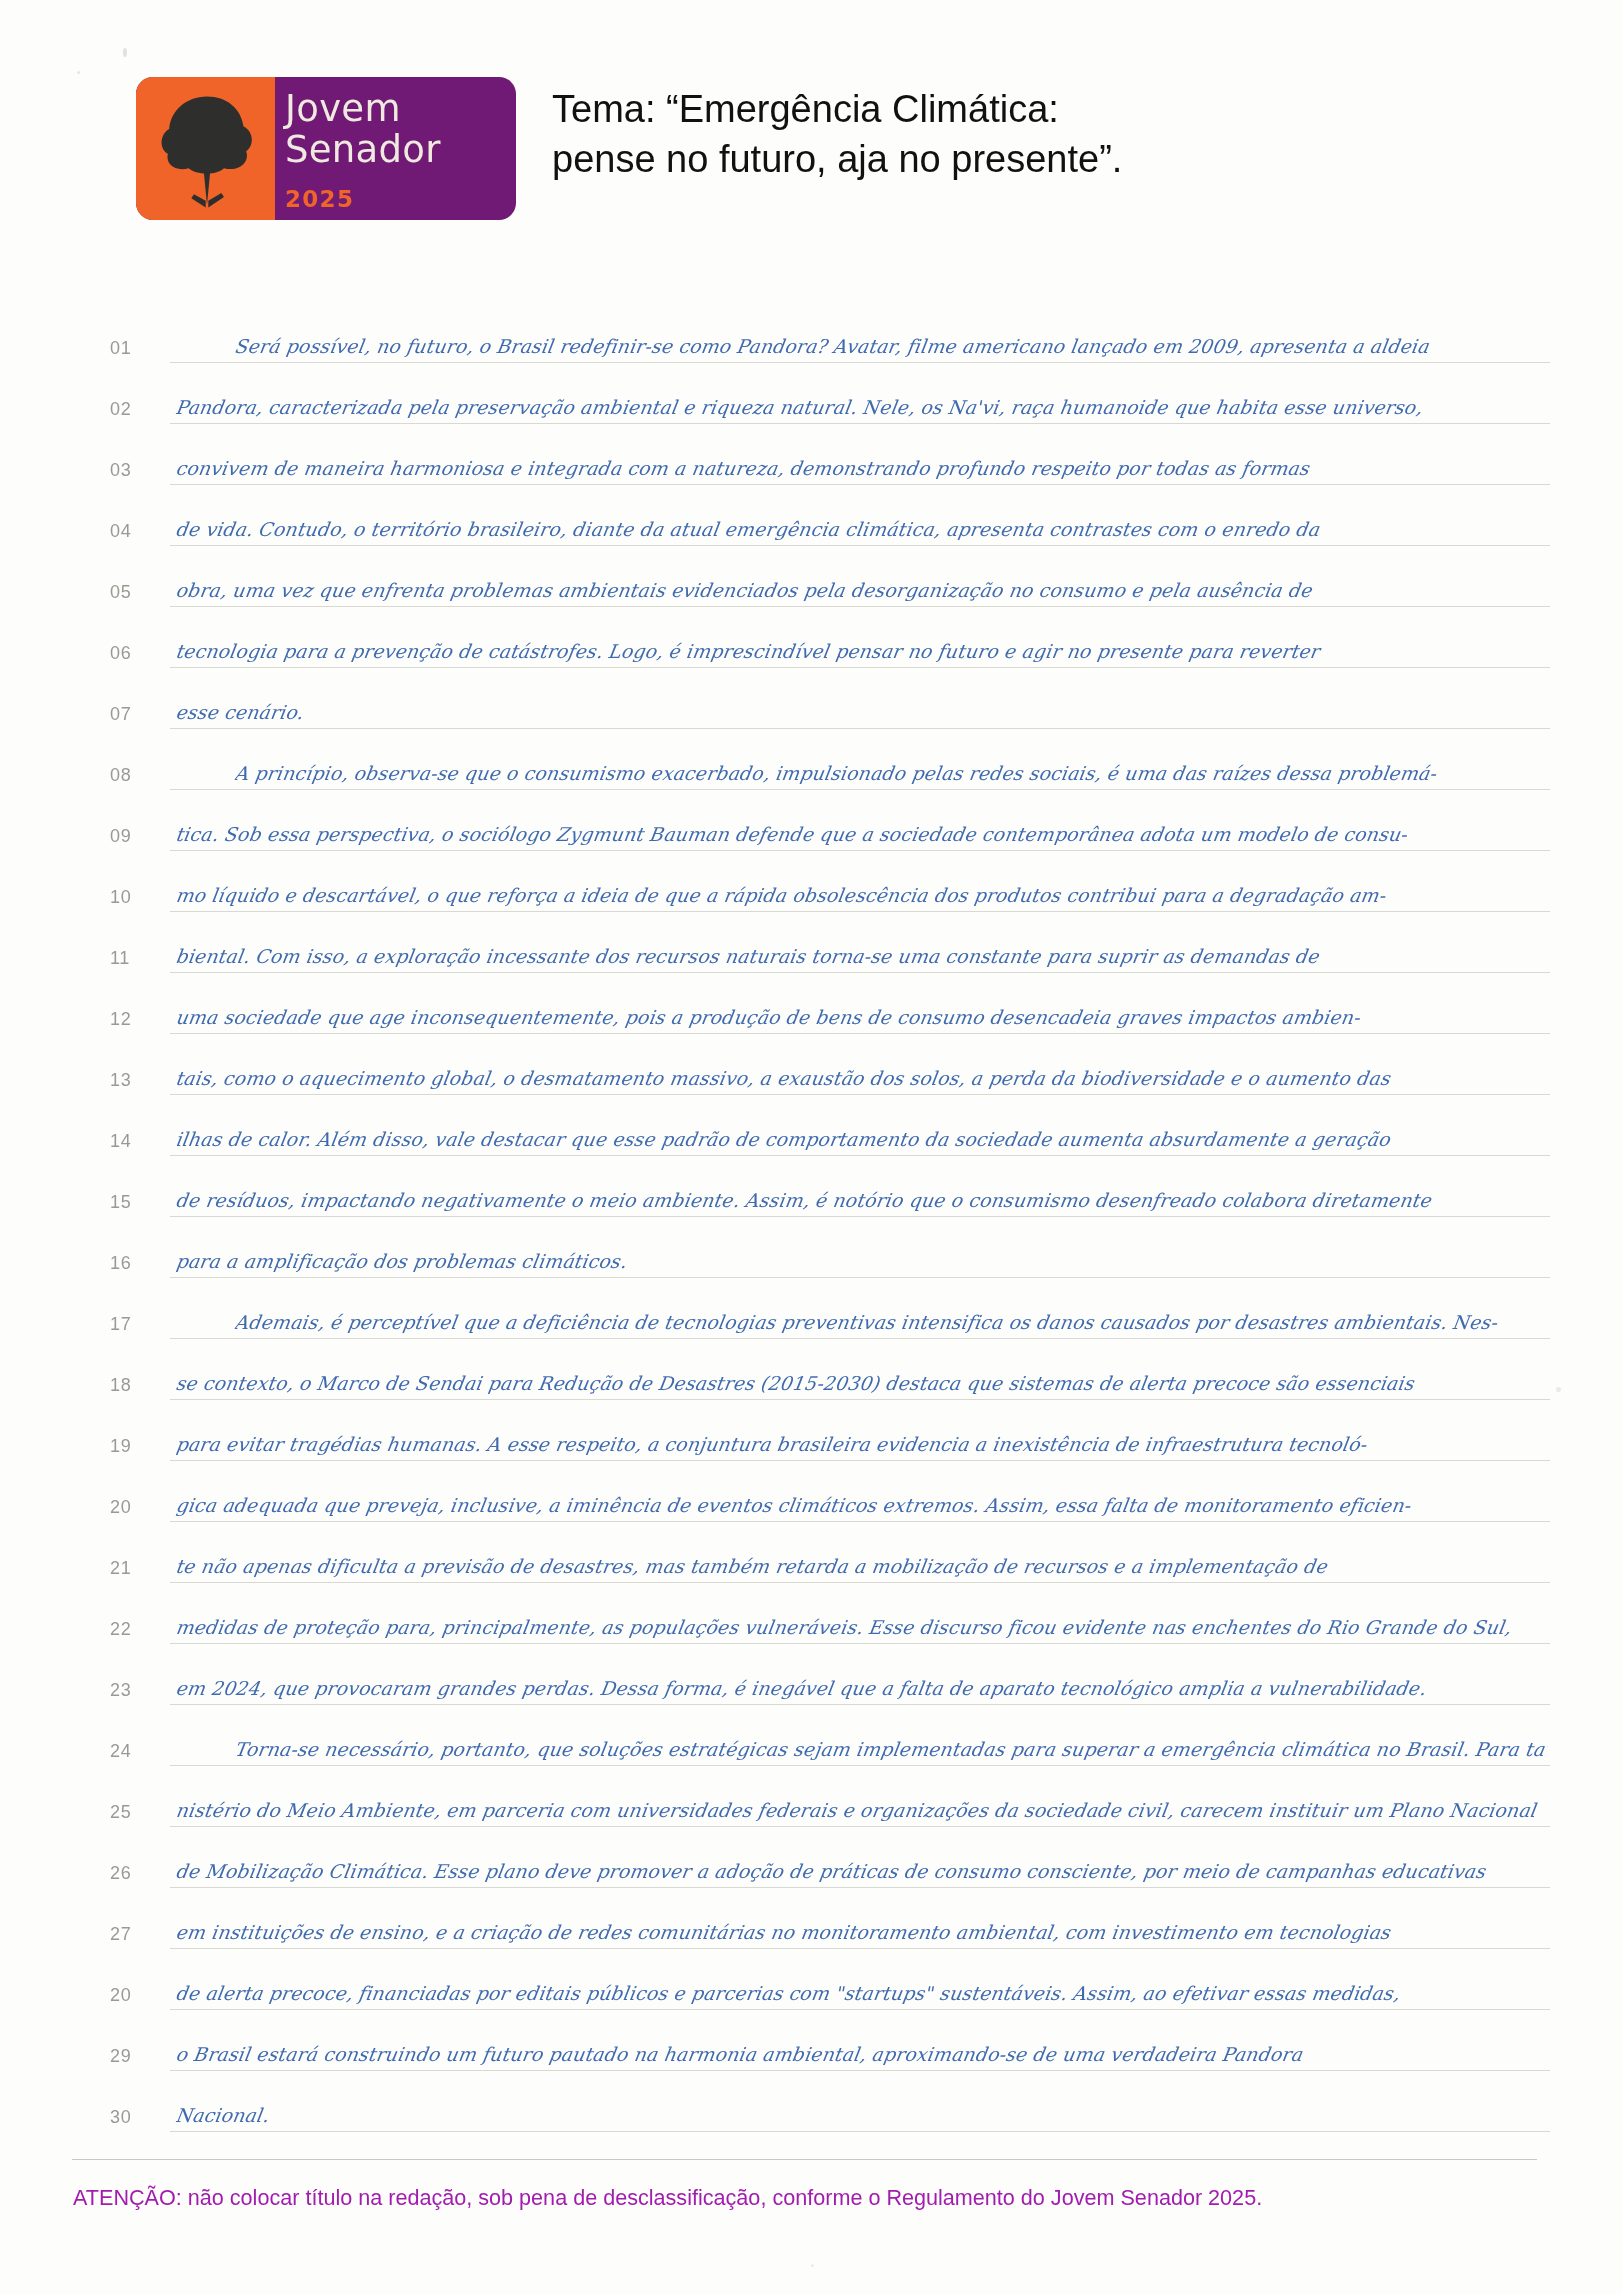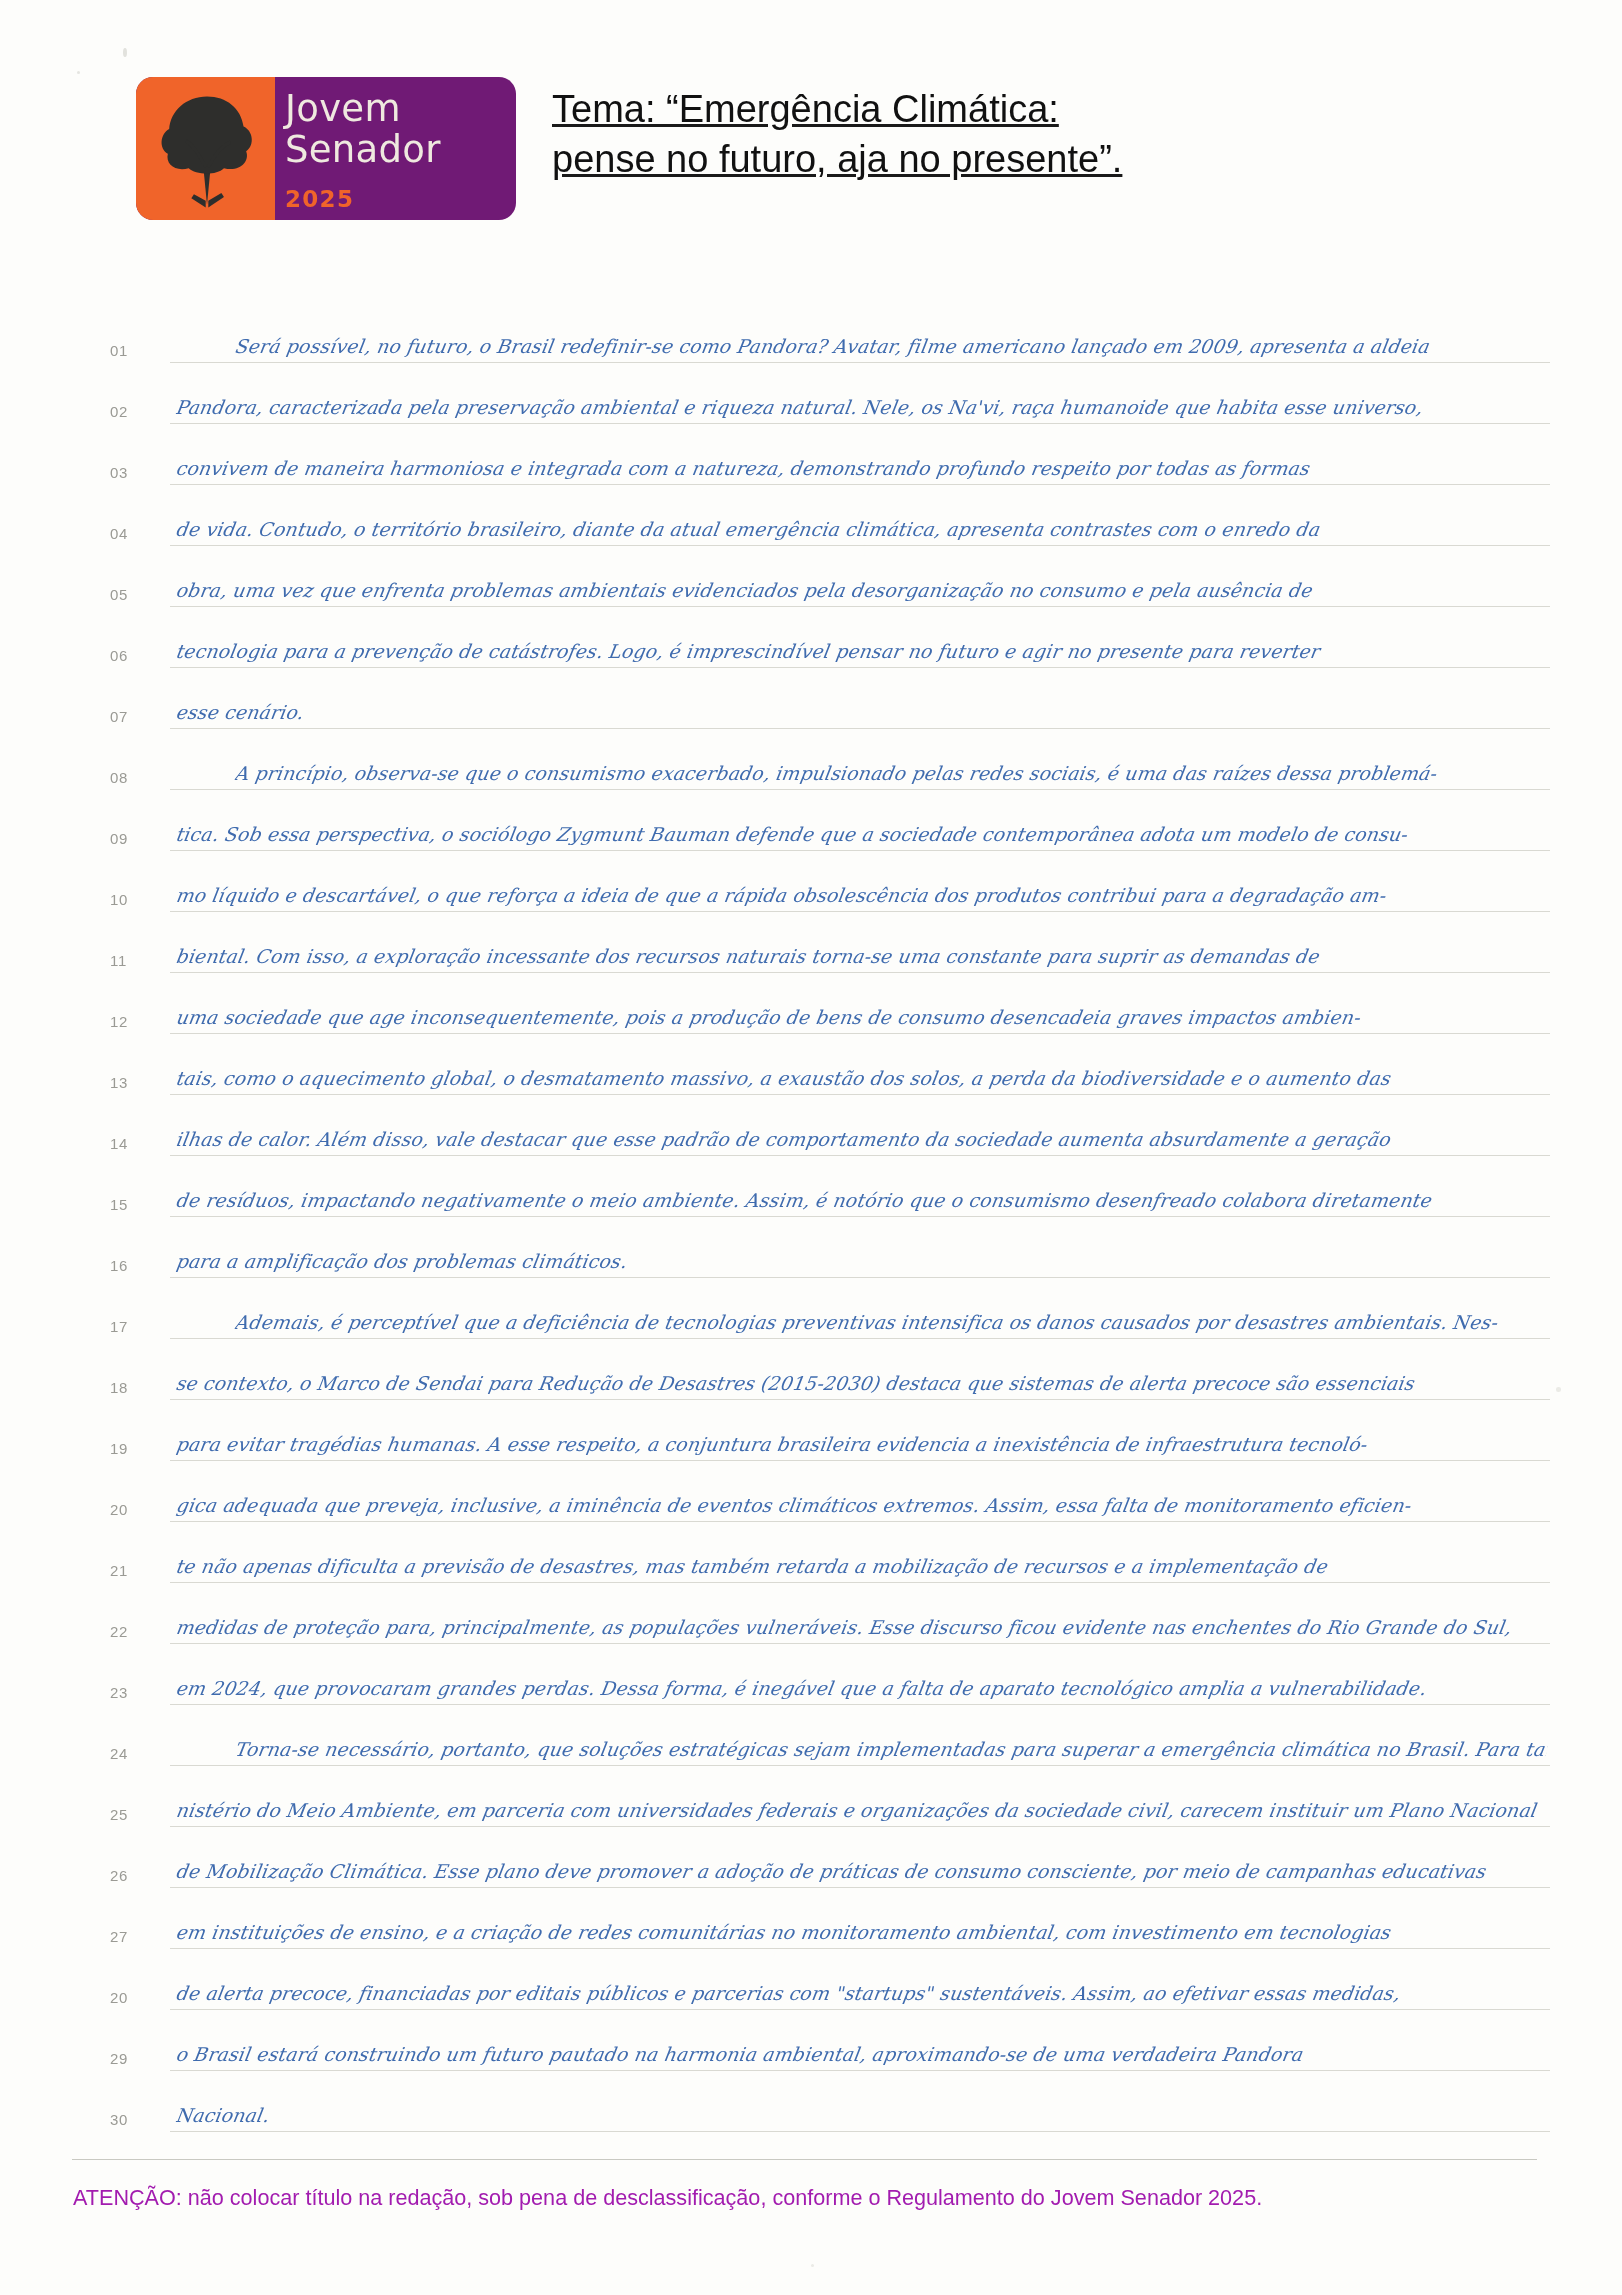--- a/index.html
+++ b/index.html
@@ -76,21 +76,20 @@
     font-weight: bold;
     letter-spacing: 1.3px;
     margin-top: 11px;
   }
 
   .theme-block {
     position: absolute;
     left: 416px;
     top: 6.5px;
     width: 929px;
-    text-decoration: underline;
   }
   .theme-line {
     font-size: 38px;
     line-height: 50px;
     color: #111;
     font-family: "Liberation Sans", sans-serif;
   }
   .modality {
     margin-top: 10.5px;
     font-size: 21px;
@@ -116,21 +115,21 @@
     left: 98px;
     right: 14.4px;
     bottom: 6.5px;
     height: 0.7px;
     background: #d9d9d2;
   }
   .line-num {
     position: absolute;
     left: 38px;
     bottom: 10.5px;
-    font-size: 15px;
+    font-size: 18px;
     color: #9a9a94;
     font-family: "Liberation Sans", sans-serif;
     letter-spacing: 0.7px;
   }
   .hw {
     position: absolute;
     left: 105px;
     right: 17px;
     bottom: 11.8px;
     font-family: "DejaVu Serif", serif;

